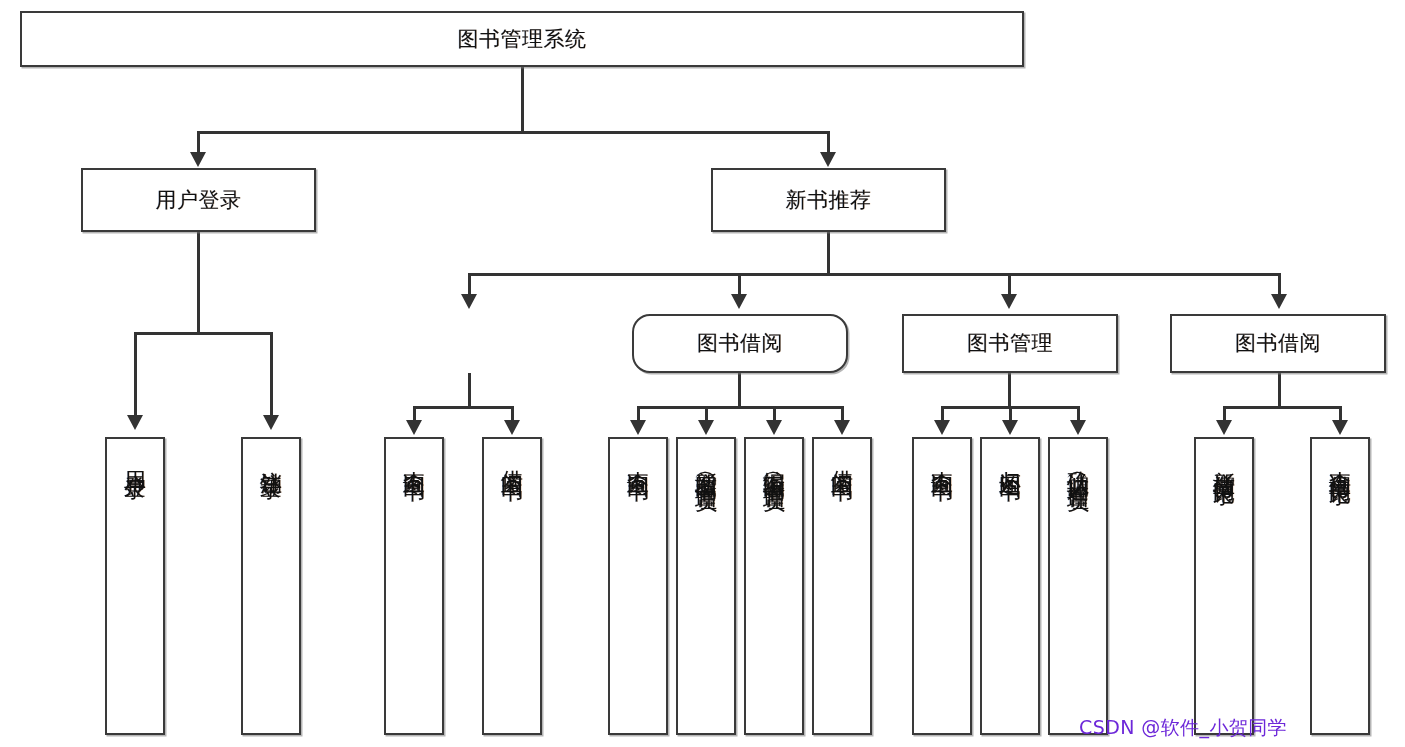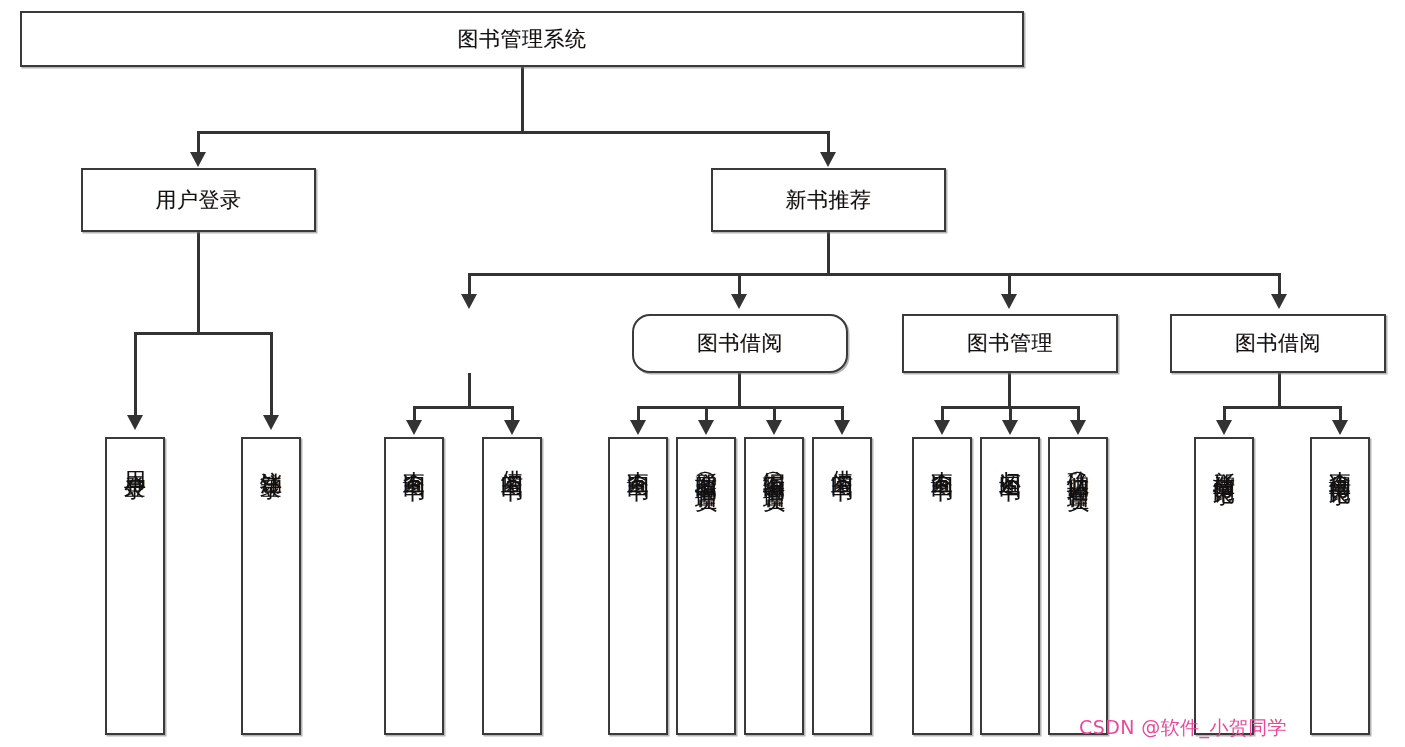--- a/index.html
+++ b/index.html
@@ -54,21 +54,21 @@
     border-left:8px solid transparent;
     border-right:8px solid transparent;
     border-top:15px solid #333;
     z-index:3;
   }
   
   #watermark{
     position:absolute;
     right:14px;bottom:6px;
     font-size:19px;
-    color:#ec4899;
+    color:#6d28d9;
     z-index:9;
     letter-spacing:.4px;
     white-space:nowrap;
   }
 </style>
 </head>
 <body>
 
 <div id="canvas">
 

